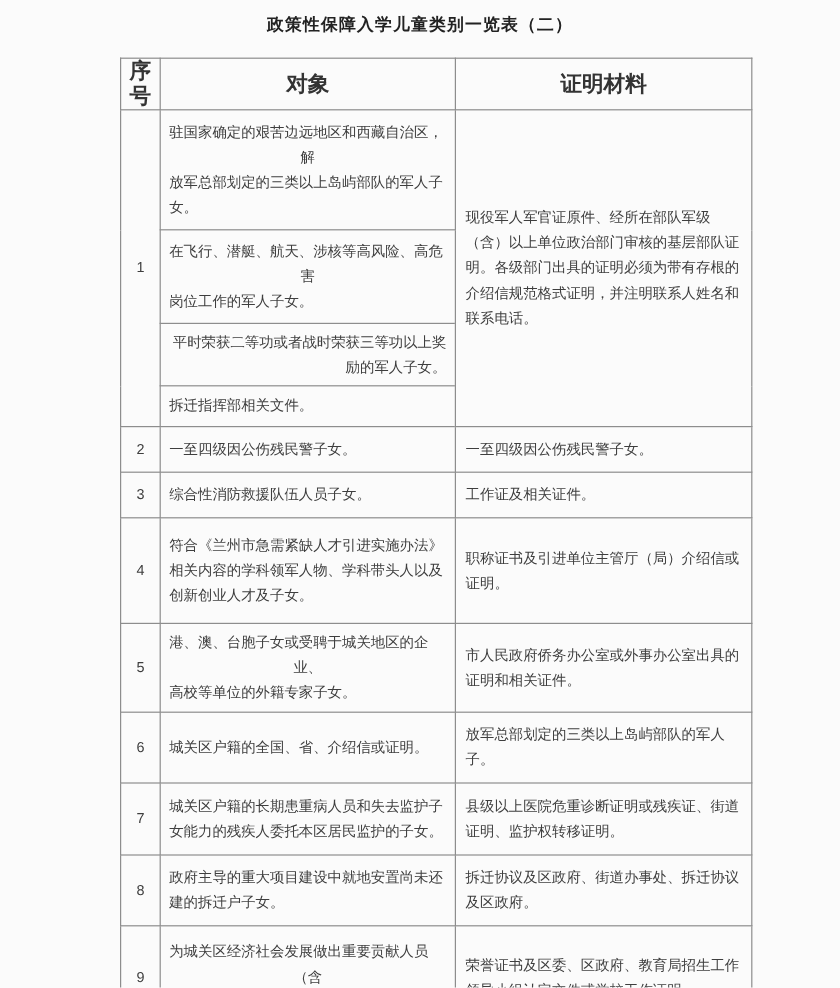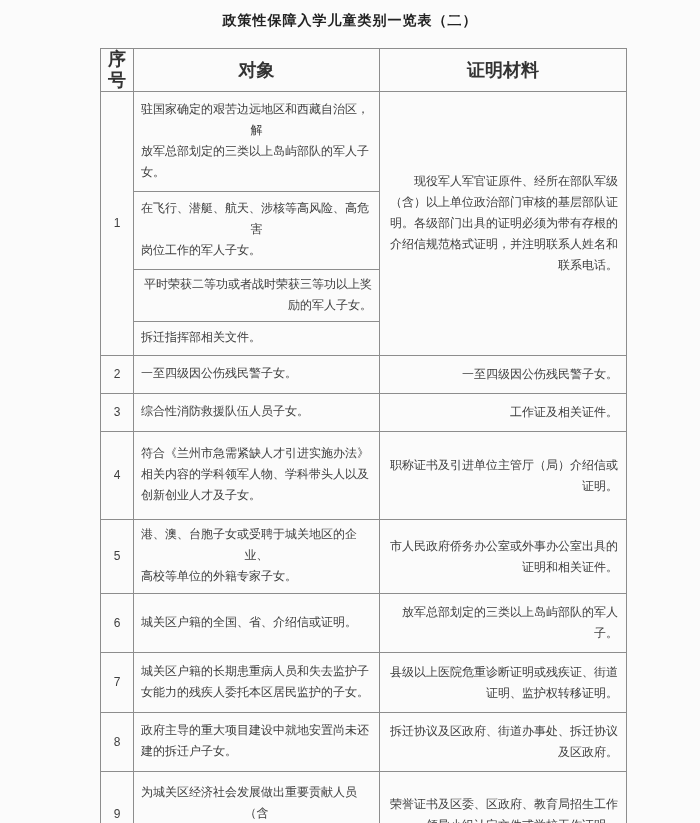--- a/index.html
+++ b/index.html
@@ -35,22 +35,22 @@
     overflow: hidden;
   }
   .doc-table th {
     font-weight: bold;
     text-align: center;
     font-size: 18px;
     height: 26px;
     color: #333;
   }
   td.num { text-align: center; width: 33px; }
-  td.obj { padding: 4px 7px; text-align: left; font-family: Liberation Mono, monospace; }
-  td.mat { padding: 8px 8px; text-align: right; }
+  td.obj { padding: 4px 7px; text-align: left; }
+  td.mat { padding: 8px 8px; text-align: left; }
   
   tr.h-r1a td { height: 100px; }
   tr.h-r1b td { height: 78px; margin-left: 16px; }
   tr.h-r1c td { height: 52px; text-align: right; }
   tr.h-r1d td { height: 34px; }
   tr.h-r2  td { height: 38px; }
   tr.h-r3  td { height: 30px; }
   tr.h-r4  td { height: 88px; }
   tr.h-r5  td { height: 74px; }
   tr.h-r6  td { height: 30px; }

